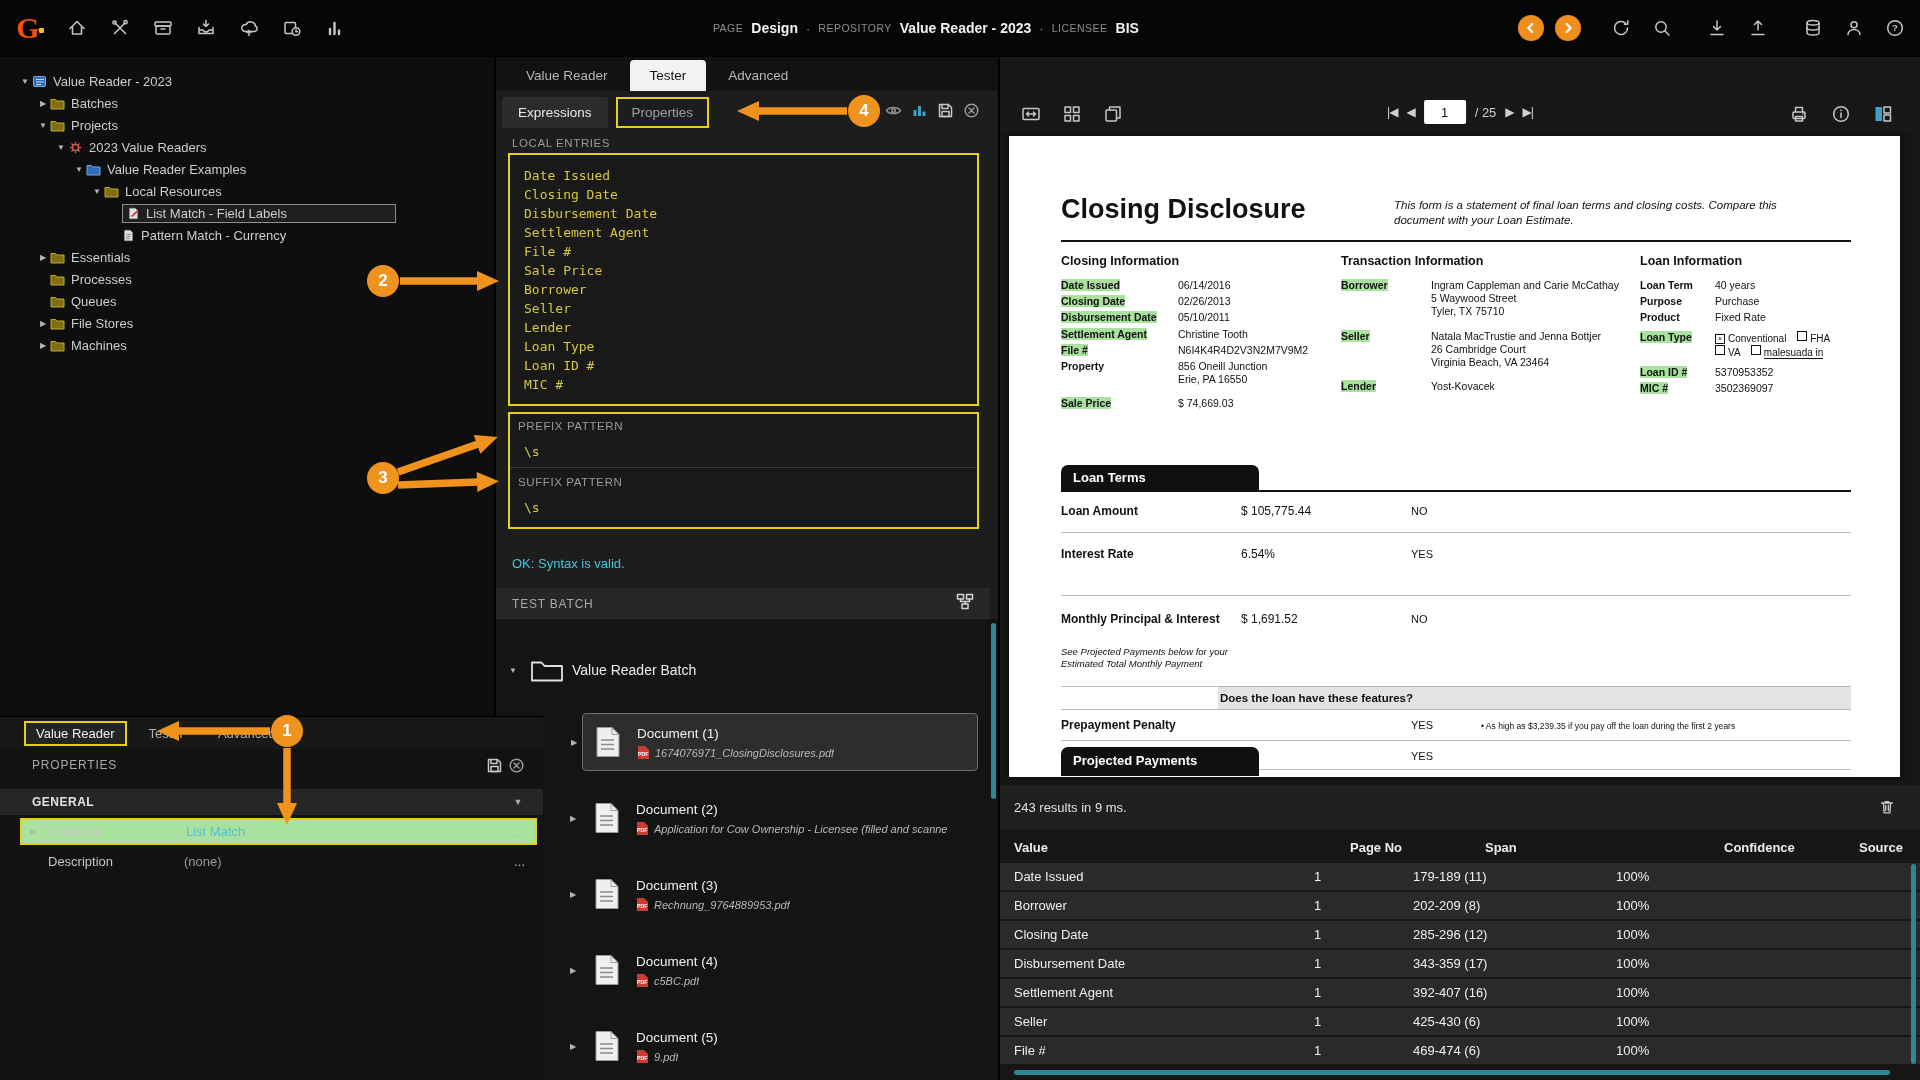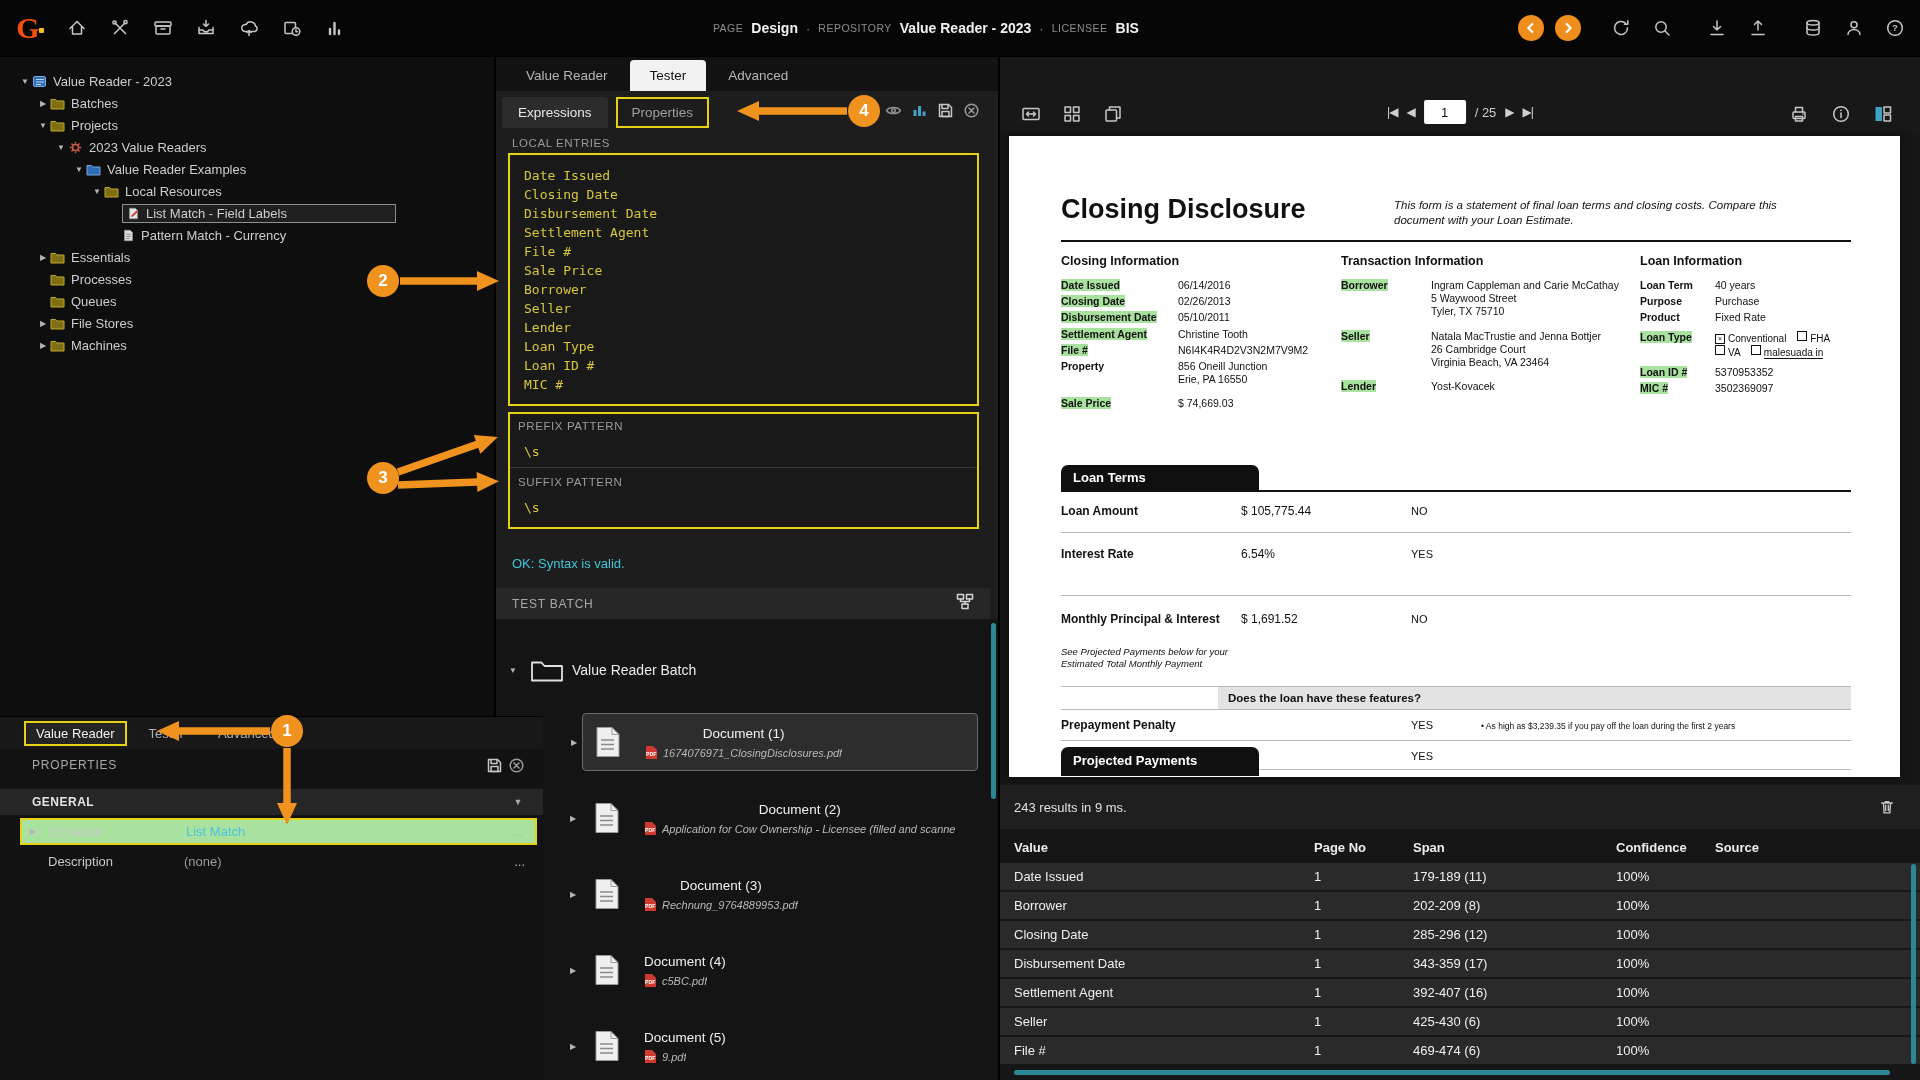--- a/index.html
+++ b/index.html
@@ -62,21 +62,21 @@
   .status{position:absolute;top:499px;left:16px;font-size:13px;color:#3fc6d8;}
   .batch-head{position:absolute;top:531px;left:0;right:8px;height:31px;background:#272727;display:flex;align-items:center;padding:0 16px;color:#a8a8a8;font-size:12px;letter-spacing:.8px;}
   .batch-head .sp{flex:1;}
   .batch-area{position:absolute;top:562px;left:0;right:0;bottom:0;background:#141414;}
   .batch-root{position:absolute;top:36px;left:0;height:30px;display:flex;align-items:center;cursor:pointer;}
   .batch-root .texp{width:14px;margin-left:10px;}
   .batch-root .lbl{color:#ececec;font-size:14px;margin-left:8px;}
   .doc{position:absolute;left:86px;width:396px;height:58px;display:flex;align-items:center;padding:0 12px;box-sizing:border-box;cursor:pointer;}
   .doc.selected{background:#2d2d2d;border:1px solid #6b6b6b;border-radius:4px;}
   .doc .texp{position:absolute;left:-16px;}
-  .doc-txt{margin-left:24px;overflow:hidden;text-align:center;}
+  .doc-txt{margin-left:16px;overflow:hidden;}
   .doc-title{color:#f0f0f0;font-size:13.5px;}
   .doc-file{display:flex;align-items:center;gap:5px;margin-top:3px;}
   .doc-file span{color:#b9b9b9;font-size:11px;font-style:italic;white-space:nowrap;overflow:hidden;}
   .mid-scroll{position:absolute;right:2px;top:4px;width:5px;height:176px;background:#2d8799;border-radius:3px;}
   
   .viewer{position:absolute;left:1000px;top:57px;right:0;bottom:0;background:#161616;overflow:hidden;}
   .vtoolbar{position:absolute;top:0;left:0;right:0;height:76px;background:#181818;}
   .vt-left{position:absolute;left:16px;top:42px;display:flex;gap:11px;}
   .pager{position:absolute;left:50%;transform:translateX(-50%);top:43px;display:flex;align-items:center;gap:9px;color:#d0d0d0;font-size:12px;}
   .pg-glyph{cursor:pointer;letter-spacing:-1px;}
@@ -104,28 +104,28 @@
   .lt-head{position:relative;height:26px;}
   .lt-pill{position:absolute;left:0;bottom:0;width:198px;background:#101010;color:#fff;font-size:13px;font-weight:bold;padding:5px 0 5px 12px;border-radius:7px 7px 0 0;box-sizing:border-box;}
   .lt-q{position:absolute;left:328px;right:0;top:0;bottom:0;background:#e3e3e3;display:flex;align-items:center;padding-left:10px;font-weight:bold;font-size:11.5px;}
   .lt-body{border-top:2px solid #111;}
   .lt-row{position:relative;border-bottom:1px solid #b9b9b9;}
   .lt-label{position:absolute;left:0;top:12px;font-weight:bold;font-size:12px;}
   .lt-val{position:absolute;left:180px;top:12px;font-size:12px;}
   .lt-ans{position:absolute;left:350px;top:13px;font-size:11px;}
   .lt-note{position:absolute;left:0;top:50px;width:175px;font-size:9.5px;font-style:italic;line-height:12px;white-space:pre-line;}
   .lt-frow{position:relative;height:22px;border-bottom:1px solid #b9b9b9;}
-  .lt-fq{position:absolute;left:157px;right:0;top:0;bottom:0;background:#e3e3e3;display:flex;align-items:center;padding-left:10px;font-weight:bold;font-size:11.5px;}
+  .lt-fq{position:absolute;left:157px;right:0;top:0;bottom:0;background:#e3e3e3;display:flex;align-items:center;padding-left:2px;font-weight:bold;font-size:11.5px;}
   .lt-feat{position:relative;height:30px;border-bottom:1px solid #b9b9b9;}
   .lt-feat .lt-label{top:8px;} .lt-feat .lt-ans{top:9px;}
   .lt-fnote{position:absolute;left:420px;top:11px;font-size:8.5px;}
   .pp-pill{position:absolute;left:52px;top:611px;width:198px;background:#101010;color:#fff;font-size:13px;font-weight:bold;padding:6px 0 8px 12px;border-radius:7px 7px 0 0;box-sizing:border-box;}
   .results-bar{position:absolute;top:728px;left:0;right:0;height:44px;background:#1f1f1f;display:flex;align-items:center;padding:0 18px 0 14px;color:#e0e0e0;font-size:13px;}
   .results-bar .sp{flex:1;}
-  .rt-head{position:absolute;top:775px;left:0;right:0;height:30px;display:grid;grid-template-columns:300px 99px 203px 99px 1fr;align-items:center;padding-left:14px;color:#ececec;font-size:13px;font-weight:bold;}
+  .rt-head{position:absolute;top:775px;left:0;right:0;height:30px;display:grid;grid-template-columns:300px 99px 203px 99px 1fr;align-items:center;padding-left:14px;color:#ececec;font-size:13px;font-weight:bold;gap:36px;}
   .rt-rows{position:absolute;top:806px;left:0;right:0;bottom:0;}
   .rt-row{height:27px;background:#2a2a2a;border-bottom:2px solid #161616;display:grid;grid-template-columns:300px 99px 203px 99px 1fr;align-items:center;padding-left:14px;color:#f0f0f0;font-size:13px;cursor:pointer;}
   .v-scroll{position:absolute;right:4px;top:807px;width:5px;height:200px;background:#2d8799;border-radius:3px;}
   .h-scroll{position:absolute;left:14px;right:30px;top:1013px;height:5px;background:#2d8799;border-radius:3px;}
   
   .ann-svg{position:absolute;left:0;top:0;z-index:50;pointer-events:none;}
   .ann-dot{position:absolute;width:32px;height:32px;border-radius:50%;background:#f0921e;color:#fff;font-size:17px;font-weight:bold;display:flex;align-items:center;justify-content:center;z-index:51;pointer-events:none;}
 </style>
 </head>
 <body>

